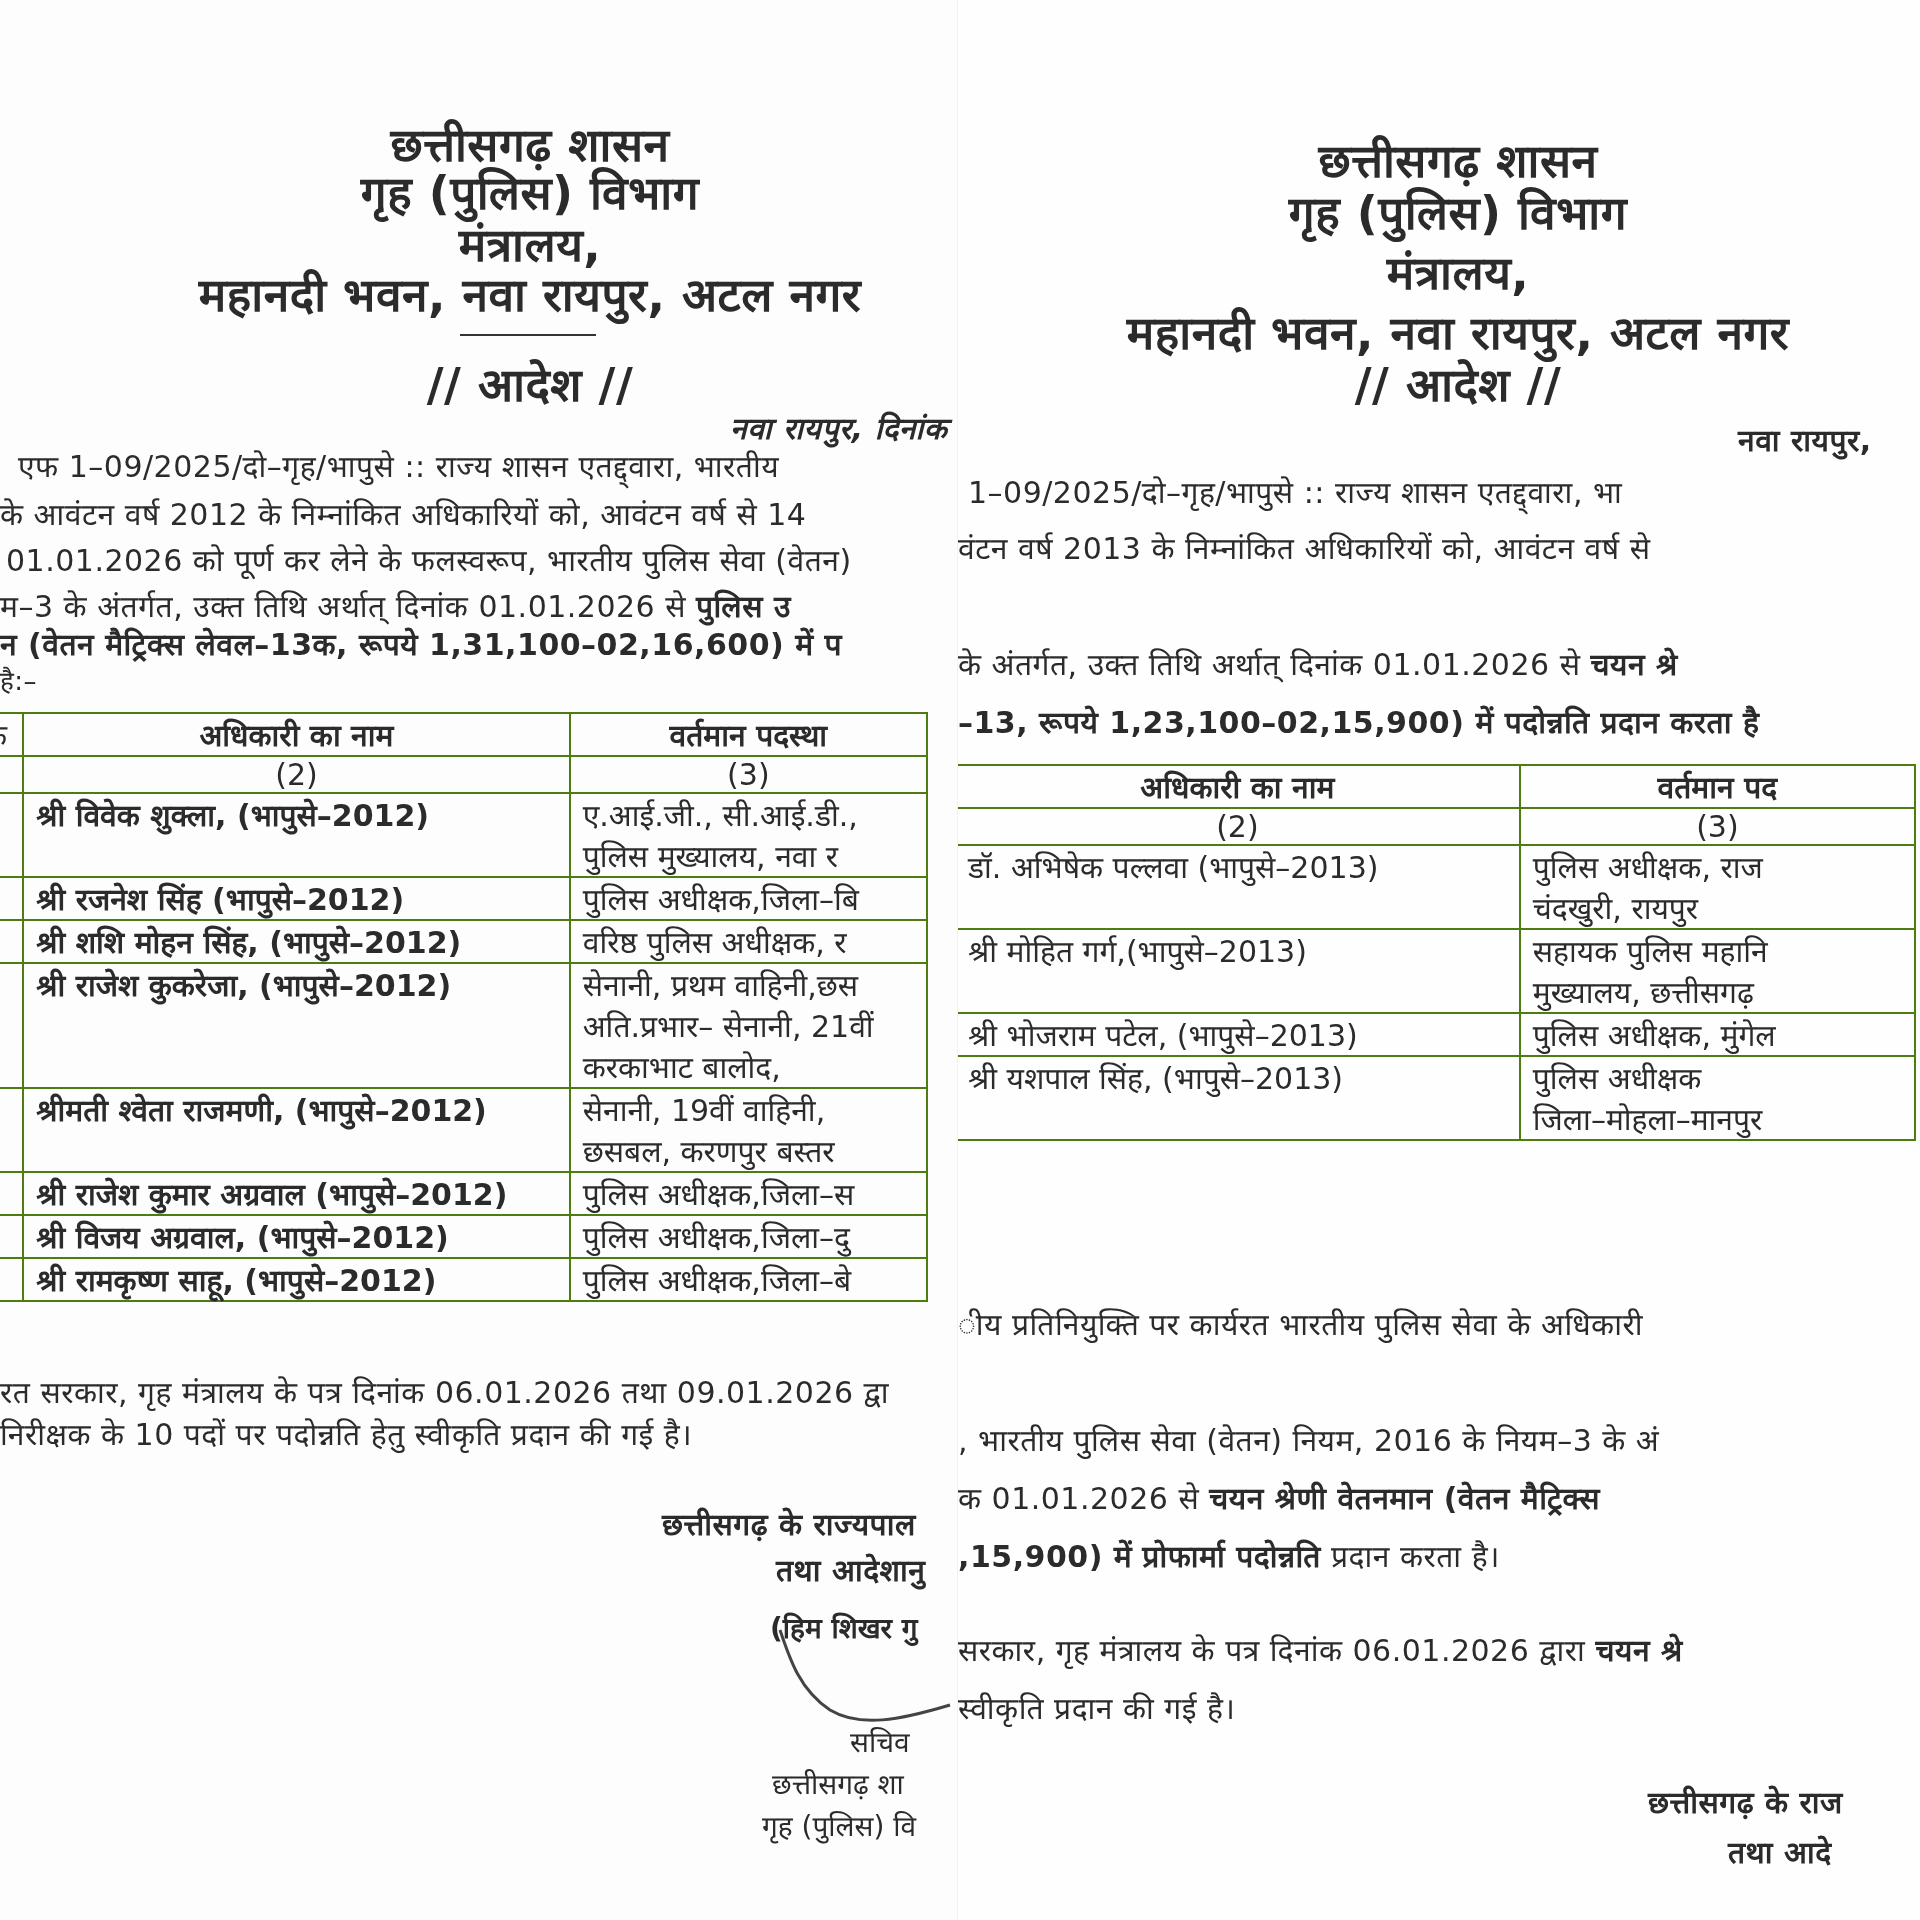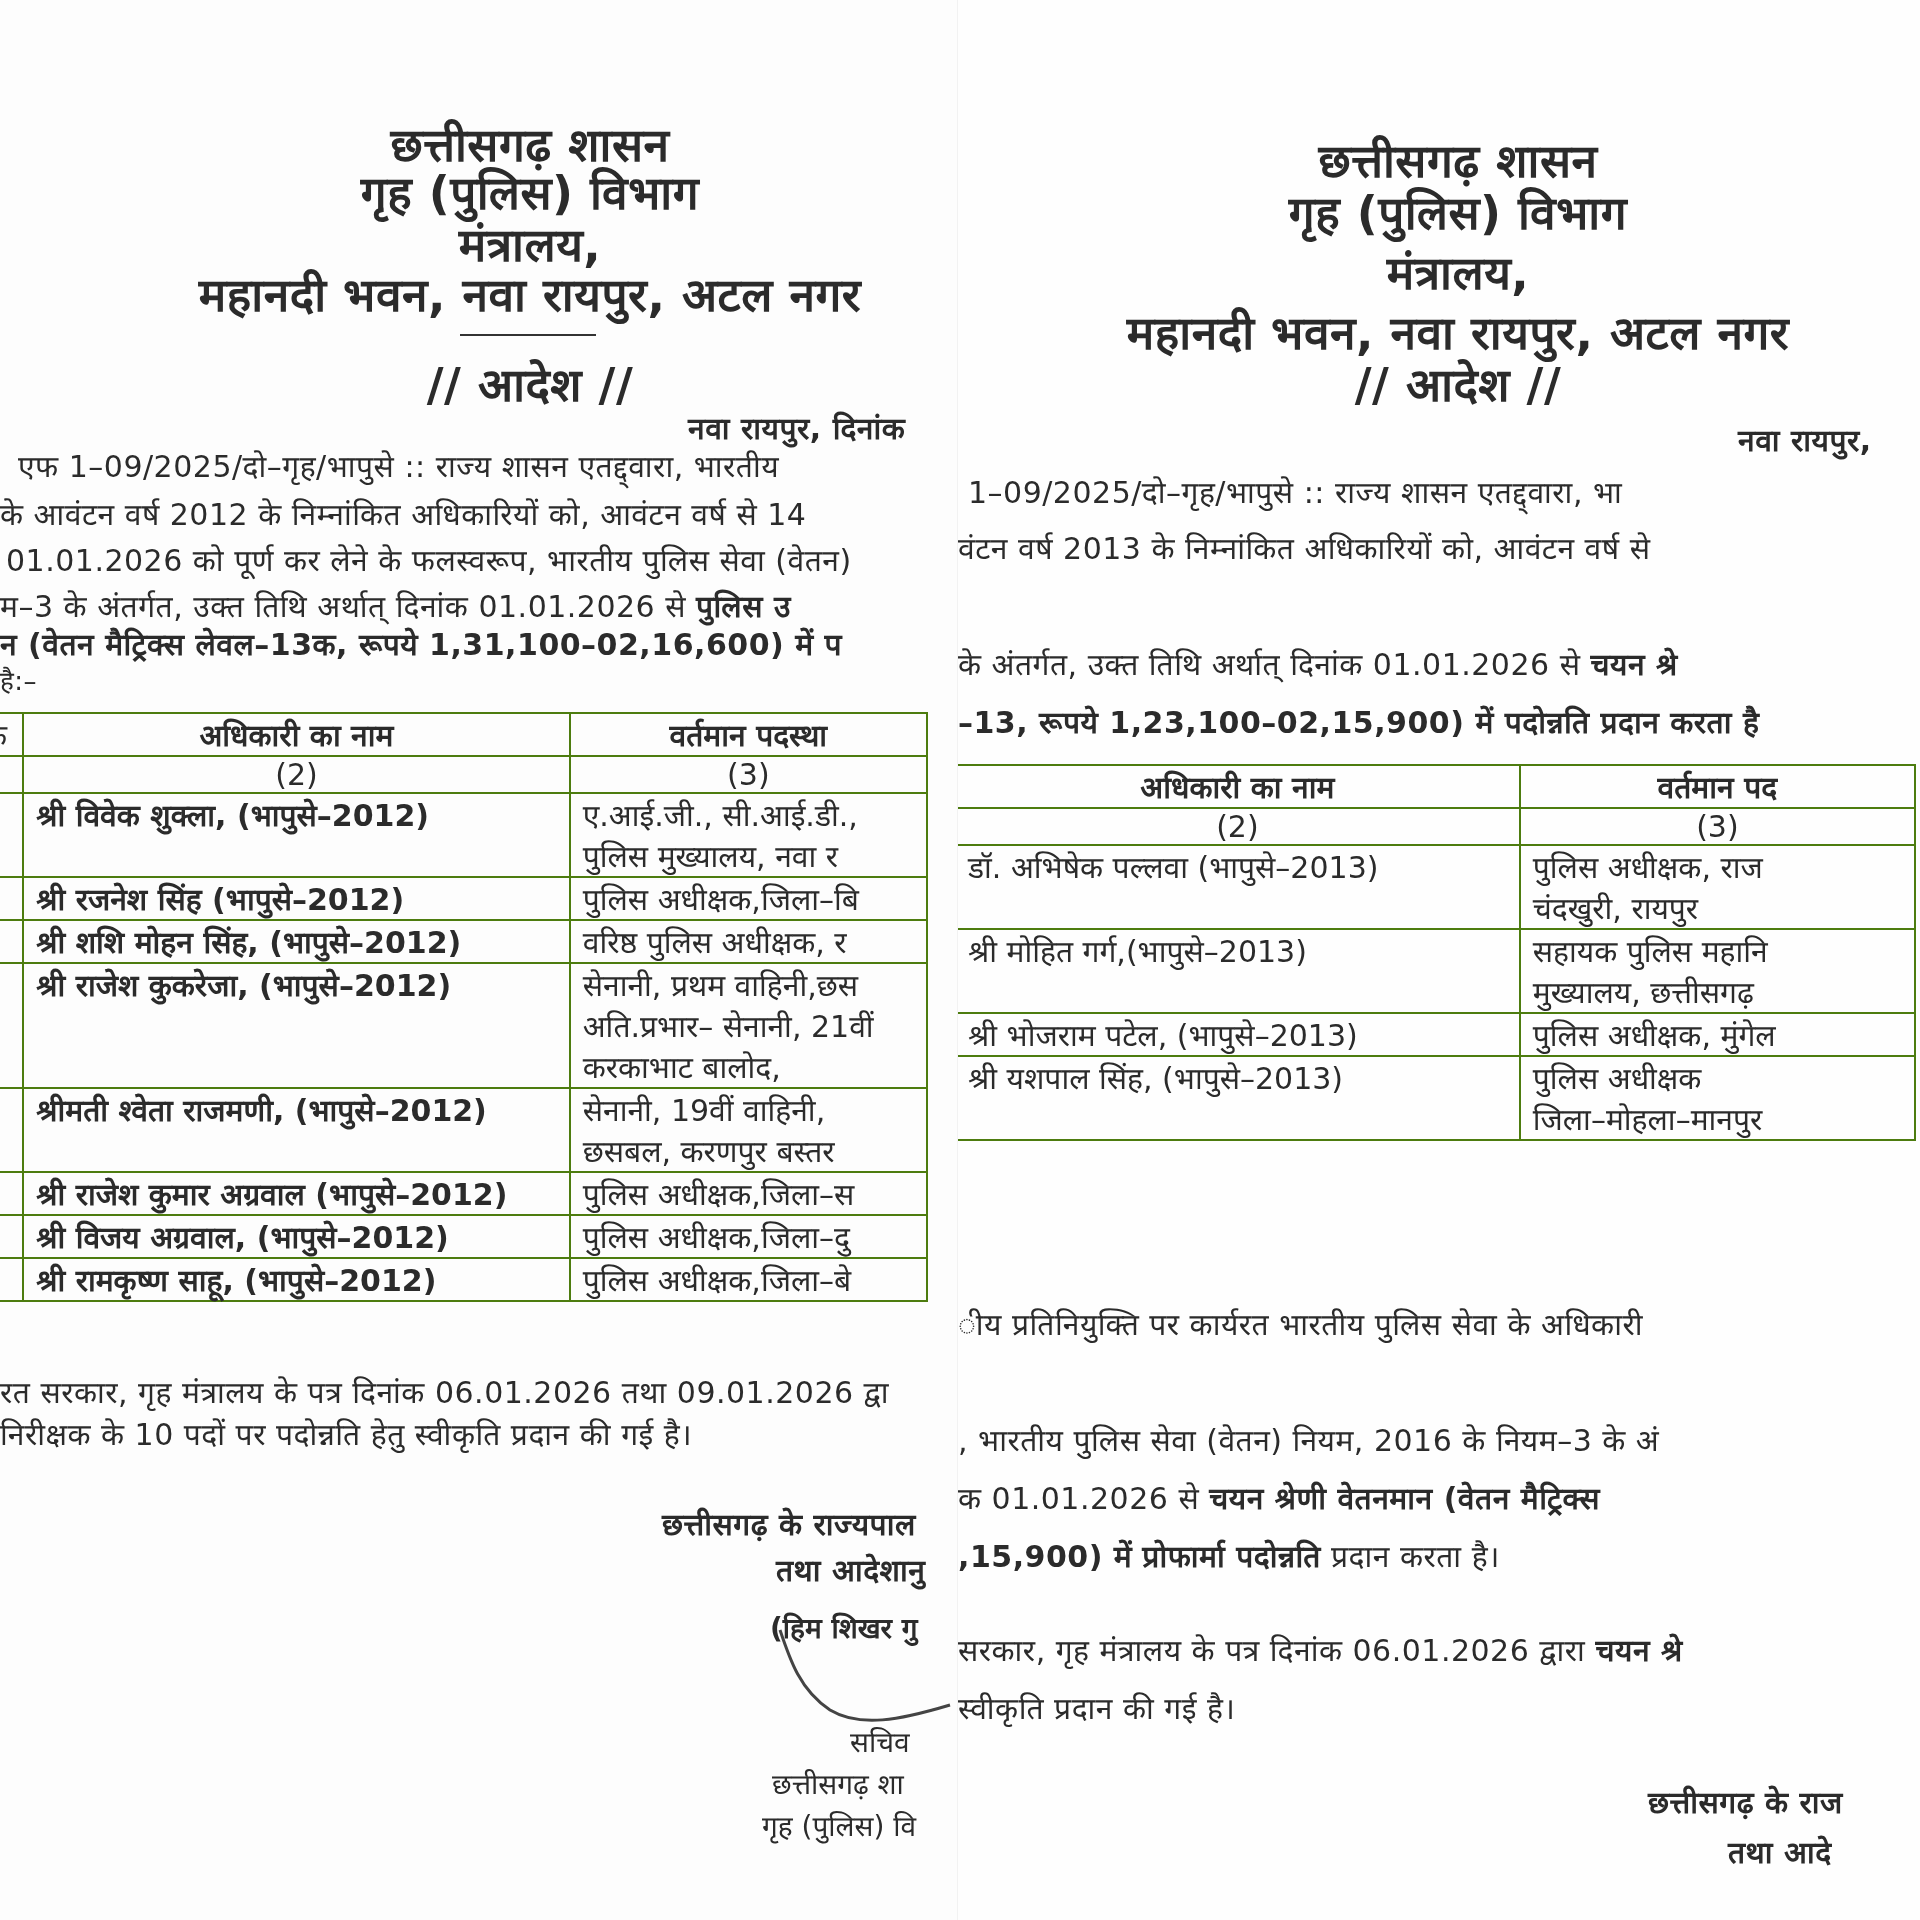--- a/index.html
+++ b/index.html
@@ -26,21 +26,21 @@
 </head>
 <body>
 
 <div class="page left">
   <div class="ln hdr" style="left:0;width:1060px;top:122px;">छत्तीसगढ़ शासन</div>
   <div class="ln hdr" style="left:0;width:1060px;top:170px;">गृह (पुलिस) विभाग</div>
   <div class="ln hdr" style="left:0;width:1060px;top:222px;">मंत्रालय,</div>
   <div class="ln hdr" style="left:0;width:1060px;top:272px;">महानदी भवन, नवा रायपुर, अटल नगर</div>
   <div class="rule" style="left:460px;top:334px;width:136px;"></div>
   <div class="ln hdr" style="left:0;width:1060px;top:362px;">// आदेश //</div>
-  <div class="ln b" style="left:688px;top:414px;">नवा रायपुर, दिनांक</div>
+  <div class="ln b" style="left:730px;top:414px;font-style:italic;">नवा रायपुर, दिनांक</div>
 
   <div class="ln" style="left:18px;top:452px;">एफ 1–09/2025/दो–गृह/भापुसे :: राज्य शासन एतद्द्वारा, भारतीय</div>
   <div class="ln" style="left:0px;top:500px;">के आवंटन वर्ष 2012 के निम्नांकित अधिकारियों को, आवंटन वर्ष से 14</div>
   <div class="ln" style="left:6px;top:546px;">01.01.2026 को पूर्ण कर लेने के फलस्वरूप, भारतीय पुलिस सेवा (वेतन)</div>
   <div class="ln" style="left:0px;top:592px;">
     <span>म–3 के अंतर्गत, उक्त तिथि अर्थात् दिनांक 01.01.2026 से</span>
     <span class="b">पुलिस उ</span>
   </div>
   <div class="ln b" style="left:0px;top:630px;">न (वेतन मैट्रिक्स लेवल–13क, रूपये 1,31,100–02,16,600) में प</div>
   <div class="ln" style="left:0px;top:668px;font-size:26px;">है:–</div>

